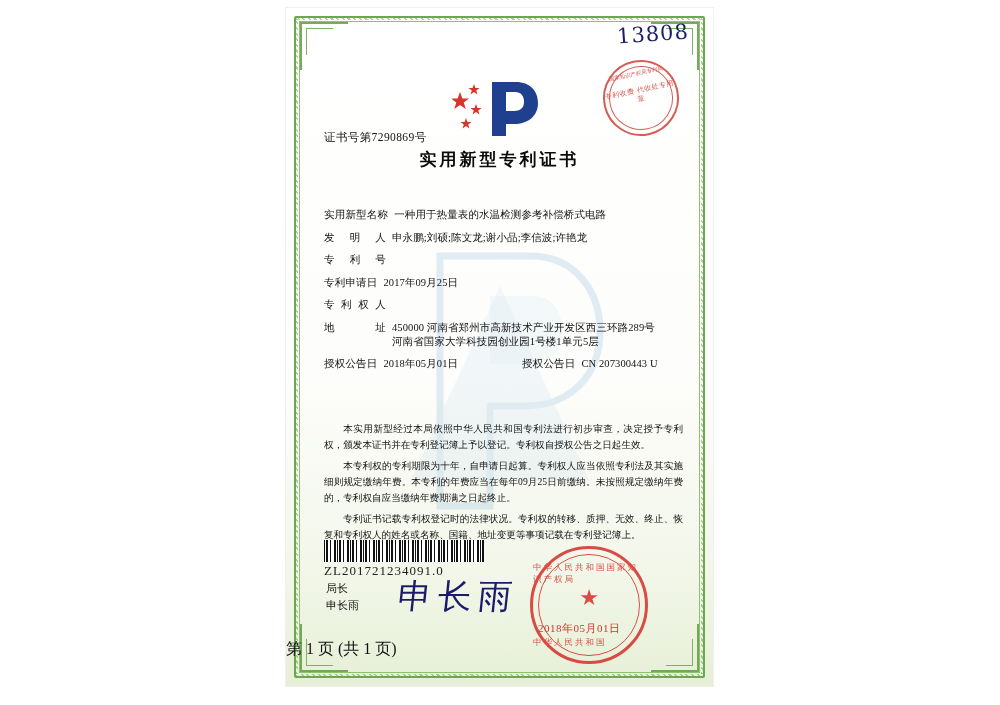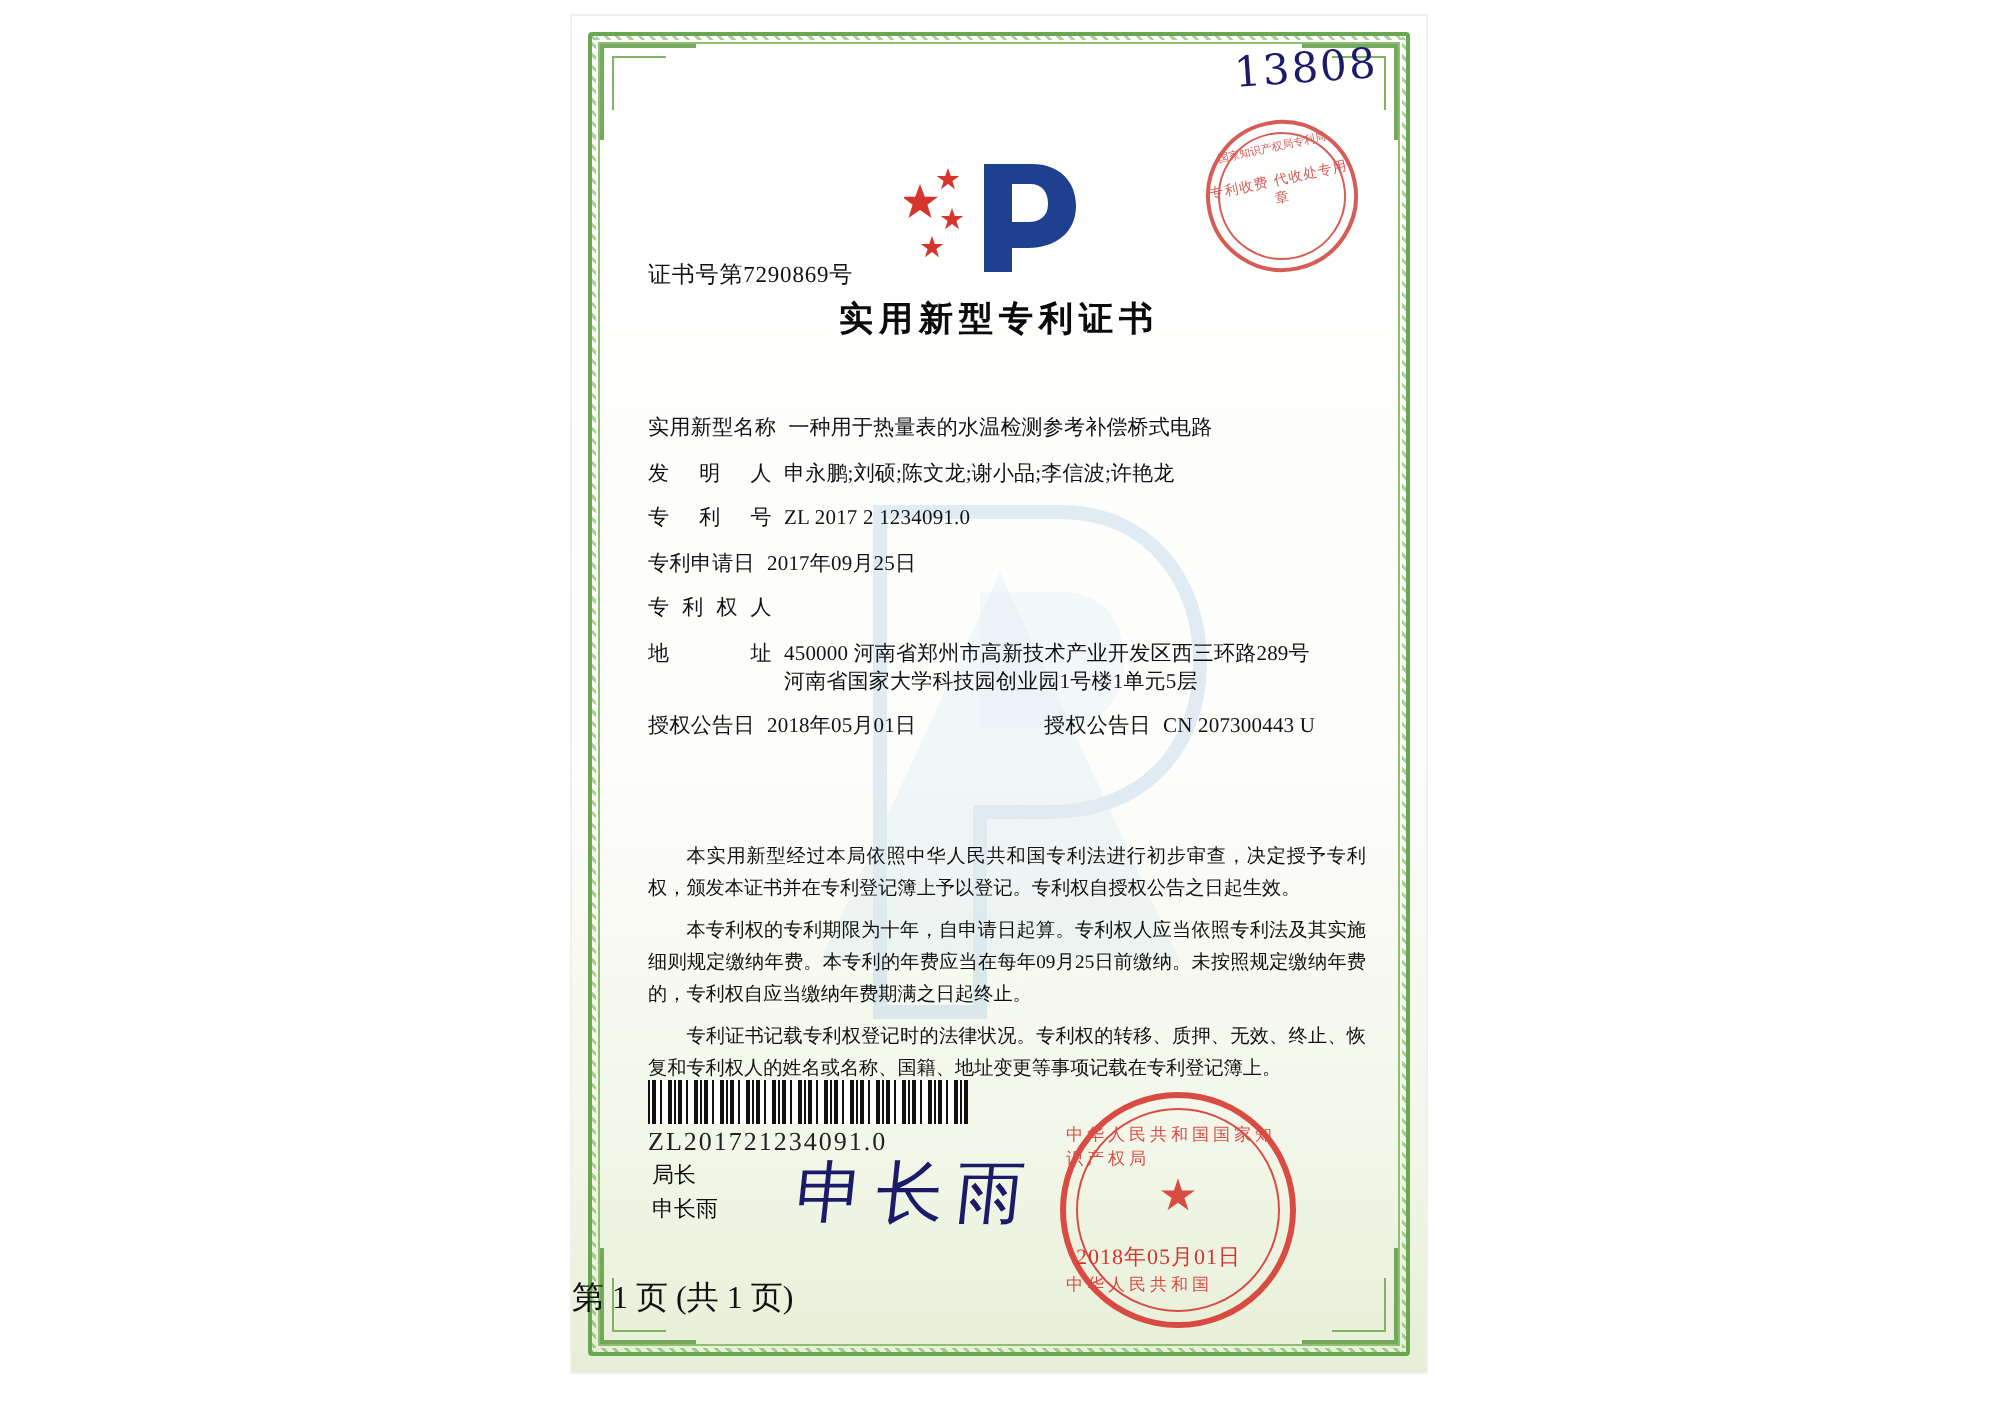--- a/index.html
+++ b/index.html
@@ -398,21 +398,20 @@
         <span class="field-value">一种用于热量表的水温检测参考补偿桥式电路</span>
       </div>
 
       <div class="field-row">
         <span class="field-label spread">发明人</span>
         <span class="field-value">申永鹏;刘硕;陈文龙;谢小品;李信波;许艳龙</span>
       </div>
 
       <div class="field-row">
         <span class="field-label spread">专利号</span>
-        <span class="field-value">ZL 2017 2 1234091.0</span>
       </div>
 
       <div class="field-row">
         <span class="field-label">专利申请日</span>
         <span class="field-value">2017年09月25日</span>
       </div>
 
       <div class="field-row">
         <span class="field-label spread">专利权人</span>
       </div>

